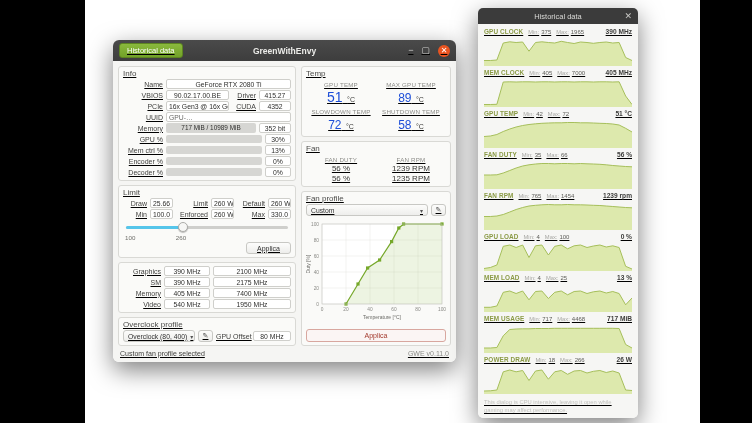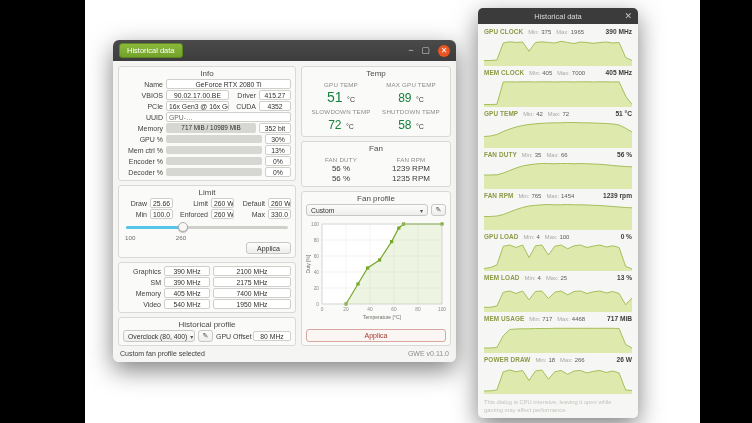--- a/index.html
+++ b/index.html
@@ -1,36 +1,36 @@
 <!DOCTYPE html>
 <html><head>
 <meta charset="utf-8">
 <style>
   * { box-sizing:border-box; margin:0; padding:0; }
   html,body { width:752px; height:423px; overflow:hidden; }
   body { background:#000; position:relative; font-family:"Liberation Sans",sans-serif; }
   .desktop { position:absolute; left:85px; top:0; width:615px; height:423px; background:#fff; }
 
   
-  .win { position:absolute; box-shadow:0 8px 24px rgba(0,0,0,.5); border-radius:6px; display:flex; flex-direction:column; }
+  .win { position:absolute; box-shadow:0 8px 24px rgba(0,0,0,.5); border-radius:6px; display:flex; flex-direction:column;text-decoration:underline; }
   .titlebar { background:linear-gradient(#4a4a4a,#3d3d3d); height:21px; border-radius:6px 6px 0 0; display:flex; align-items:center; padding:0 6px; position:relative; flex:none; }
   .tb-title { position:absolute; left:0; right:0; text-align:center; color:#ebebе8; color:#ebebe8; font-size:8.5px; font-weight:bold; pointer-events:none; }
   .btn-hist { background:linear-gradient(#8ab93d,#72a228); border:1px solid #5d8521; color:#fff; font-size:7.5px; padding:2px 7px; border-radius:3px; z-index:1; }
   .tb-controls { margin-left:auto; display:flex; gap:8px; align-items:center; z-index:1; }
   .tb-glyph { color:#cfcfcd; font-size:9px; line-height:1; }
   .tb-close { width:12px; height:12px; border-radius:50%; background:#e95420; color:#fff; font-size:8px; line-height:1; display:flex; align-items:center; justify-content:center; }
 
   
   .main-window { left:113px; top:40px; width:343px; height:322px; }
   .window-body { background:#f5f5f3; border-radius:0 0 6px 6px; flex:1; display:flex; flex-direction:column; overflow:hidden; }
   .main-content { display:flex; gap:5px; padding:5px 5px 2px; flex:1; overflow:hidden; }
   .col-l { width:178px; flex:none; display:flex; flex-direction:column; gap:4px; }
   .col-r { flex:1; display:flex; flex-direction:column; gap:4px; }
   .frame { border:1px solid #d9d9d5; border-radius:3px; background:#fafaf8; padding:2px 4px 3px; }
-  .frame-title { text-align:center; font-size:8px; color:#4a4a48; margin-bottom:1px; }
+  .frame-title { font-size:8px; color:#4a4a48; margin-bottom:1px; }
 
   .irow { display:flex; align-items:center; gap:3px; margin-top:1px; }
   .grid-3p { display:grid; grid-template-columns:24px 1fr 32px 1fr 28px 1fr; gap:3px; align-items:center; margin-top:1px; }
   .grid-2p { display:grid; grid-template-columns:40px 1fr 24px 32px; gap:3px; align-items:center; margin-top:1px; }
   .lb { font-size:7px; color:#3f3f3d; text-align:right; white-space:nowrap; }
   .lb.w1 { width:40px; flex:none; }
   .lb.w2 { width:38px; flex:none; }
   .lb.w3 { width:34px; flex:none; }
   .box { border:1px solid #cfcfcb; background:#fff; border-radius:2px; font-size:6.8px; color:#2e2e2c; height:10px; line-height:8px; padding:1px 2px; text-align:center; white-space:nowrap; overflow:hidden; flex:1; min-width:0; }
   .box.left { text-align:left; color:#6a6a66; }
@@ -51,21 +51,21 @@
   .mark-min { position:absolute; left:2px; top:0; }
   .mark-val { position:absolute; left:calc(35% - 6px); top:0; }
   .apply-row { display:flex; justify-content:flex-end; margin-top:1px; }
   .btn { border:1px solid #c8c8c4; background:linear-gradient(#fdfdfc,#ededeb); border-radius:3px; font-size:7px; color:#333; padding:1px 10px; height:12px; }
   .select { display:flex; align-items:center; border:1px solid #c8c8c4; background:linear-gradient(#fcfcfb,#eeeeec); border-radius:3px; height:12px; padding:0 4px; font-size:6.8px; color:#333; flex:1; min-width:0; white-space:nowrap; }
   .caret { margin-left:auto; font-size:6px; color:#555; padding-left:3px; }
   .icon-btn { flex:none; width:15px; height:12px; border:1px solid #c8c8c4; background:linear-gradient(#fcfcfb,#eeeeec); border-radius:3px; font-size:7px; color:#444; display:flex; align-items:center; justify-content:center; }
 
   .tgrid { display:grid; grid-template-columns:1fr 1fr; text-align:center; align-items:baseline; }
   .tlabel { font-size:6.2px; color:#8d8d89; margin-top:2px; letter-spacing:.2px; }
-  .tval { font-size:12px; color:#15803d; }
+  .tval { font-size:12px; color:#1d4ed8; }
   .tval.big { font-size:14px; }
   .tunit { font-size:7px; color:#3a3a38; }
   .fval { font-size:8px; color:#3a3a38; margin-top:1px; }
 
   #fan-curve { width:100%; height:auto; display:block; margin-top:2px; }
   .btn-danger { border:1px solid #d8a79f; color:#a3392c; background:#fbf5f4; width:100%; margin-top:2px; font-size:7px; padding:2px 0; border-radius:3px; }
 
   .statusbar { display:flex; justify-content:space-between; align-items:center; padding:0 7px 3px; font-size:7px; color:#3c3c3a; flex:none; height:15px; }
   .status-right { color:#8d8d89; }
 
@@ -85,20 +85,21 @@
   .hnote { font-size:5.8px; color:#c3c3bf; line-height:1.4; margin-top:4px; }
 </style>
 </head>
 <body>
 
 <div class="desktop"></div>
 
 <div class="win main-window">
   <div class="titlebar">
     <button class="btn-hist">Historical data</button>
+    <div class="tb-title">GreenWithEnvy</div>
     <div class="tb-controls">
       <span class="tb-glyph">−</span>
       <span class="tb-glyph">▢</span>
       <span class="tb-close">✕</span>
     </div>
   </div>
   <div class="window-body">
     <div class="main-content">
 
       <div class="col-l">
@@ -203,21 +204,21 @@
             <span class="box">7400 MHz</span>
           </div>
           <div class="irow">
             <span class="lb w2">Video</span>
             <span class="box fx46">540 MHz</span>
             <span class="box">1950 MHz</span>
           </div>
         </div>
 
         <div class="frame">
-          <div class="frame-title">Historical profile</div>
+          <div class="frame-title">Overclock profile</div>
           <div class="irow">
             <span class="select">
               <span>Overclock (80, 400)</span>
               <span class="caret">▾</span>
             </span>
             <span class="icon-btn">
                 <span>✎</span>
               </span>
             <span class="lb w3">GPU Offset</span>
             <span class="box fx38">80 MHz</span>

